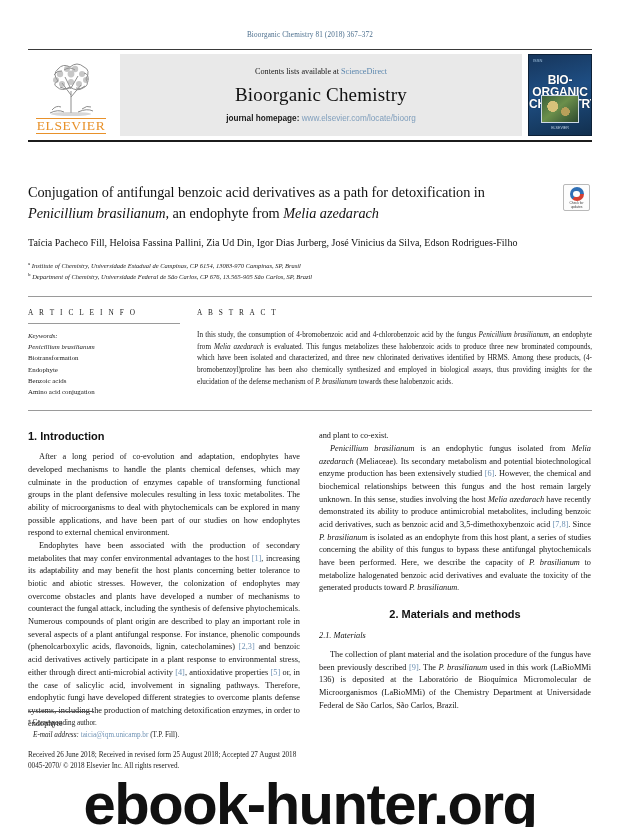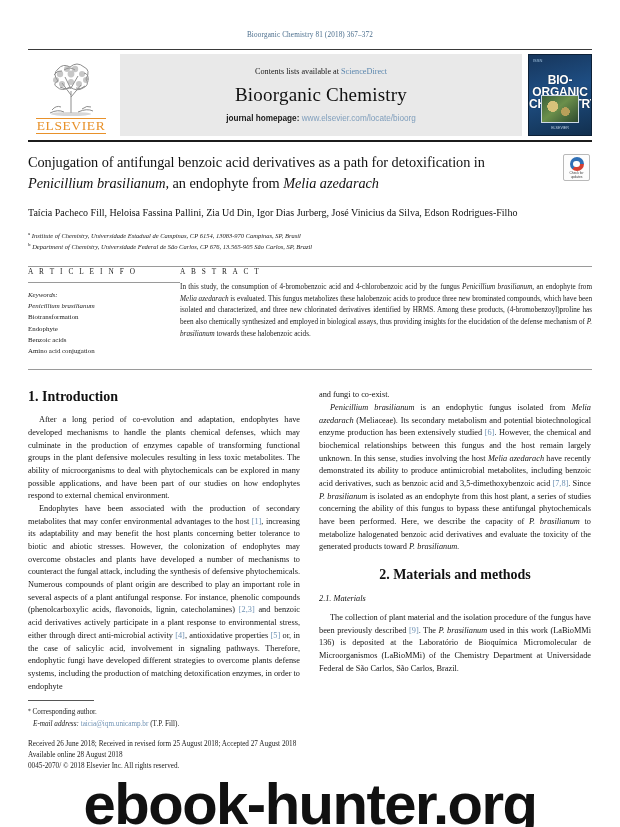--- a/index.html
+++ b/index.html
@@ -132,21 +132,21 @@
   }
   .cover-bottom {
     position: absolute;
     bottom: 5px; left: 0; right: 0;
     text-align: center;
     font-size: 3.6px; color: #c3d6e8;
     font-family: "Liberation Sans", sans-serif;
   }
 
   
-  .title-block { margin-top: 10px; position: relative; }
+  .title-block { margin-top: 40px; position: relative; }
   .article-title {
     font-size: 14.3px;
     line-height: 1.44;
     color: #111;
     width: 492px;
     letter-spacing: -.05px;
   }
   .article-title .it { font-style: italic; }
 
   .crossmark {
@@ -198,21 +198,23 @@
     font-style: italic;
     line-height: 1.62;
     color: #222;
   }
   .affiliations sup { font-style: normal; font-size: 5px; vertical-align: super; }
 
   
   .band {
     margin-top: 13px;
     border-top: .8px solid #9a9a9a;
-    display: flex;
+    padding-top: 11px;
+    display: flex;
+    gap: 17px;
   }
   .info-col { width: 152px; flex: 0 0 152px; }
   .abs-col { flex: 1 1 auto; }
 
   .section-caps {
     font-size: 7.3px;
     letter-spacing: 2.1px;
     color: #1c1c1c;
     font-family: "Liberation Serif", serif;
   }
@@ -222,43 +224,43 @@
   }
   .kw-head { font-size: 6.9px; font-style: italic; color: #1a1a1a; line-height: 1.62; }
   .kw-list { font-size: 6.9px; line-height: 1.62; color: #1a1a1a; }
   .kw-list .it { font-style: italic; }
 
   .abstract-text {
     font-size: 7.2px;
     line-height: 1.62;
     text-align: justify;
     color: #1a1a1a;
-    margin-top: 6px;
+    margin-top: 13px;
   }
   .abstract-text .it { font-style: italic; }
 
   .band-bottom-rule {
     border-top: .8px solid #9a9a9a;
     margin-top: 13px;
   }
 
   
   .columns {
     margin-top: 19px;
     display: flex;
     gap: 19px;
   }
   .col { width: 272px; flex: 0 0 272px; }
 
   .h1 {
-    font-size: 14px;
+    font-size: 11px;
     font-weight: bold;
     margin: 0 0 9px 0;
     color: #111;
-    font-family: Liberation Serif, serif;
+    font-family: Liberation Sans, sans-serif;
   }
   .h2 {
     font-size: 8.3px;
     font-style: italic;
     margin: 11px 0 9px 0;
     color: #111;
   }
   .h1.spaced { margin-top: 13px; text-align: center; }
 
   p.body {
@@ -423,40 +425,39 @@
 
   <div class="columns">
 
     <div class="col">
       <div class="h1">1. Introduction</div>
       <p class="body">After a long period of co-evolution and adaptation, endophytes have developed mechanisms to handle the plants chemical defenses, which may culminate in the production of enzymes capable of transforming functional groups in the plant defensive molecules resulting in less toxic metabolites. The ability of microorganisms to deal with phytochemicals can be explored in many possible applications, and have been part of our studies on how endophytes respond to external chemical environment.</p>
       <p class="body"><span>Endophytes have been associated with the production of secondary metabolites that may confer environmental advantages to the host </span><span class="ref">[1]</span><span>, increasing its adaptability and may benefit the host plants concerning better tolerance to biotic and abiotic stresses. However, the colonization of endophytes may overcome obstacles and plants have developed a number of mechanisms to counteract the fungal attack, including the synthesis of defensive phytochemicals. Numerous compounds of plant origin are described to play an important role in several aspects of a plant antifungal response. For instance, phenolic compounds (phenolcarboxylic acids, flavonoids, lignin, catecholamines) </span><span class="ref">[2,3]</span><span> and benzoic acid derivatives actively participate in a plant response to environmental stress, either through direct anti-microbial activity </span><span class="ref">[4]</span><span>, antioxidative properties </span><span class="ref">[5]</span><span> or, in the case of salicylic acid, involvement in signaling pathways. Therefore, endophytic fungi have developed different strategies to overcome plants defense systems, including the production of matching detoxification enzymes, in order to endophyte</span></p>
     </div>
 
     <div class="col">
-      <p class="body noindent">and fungi to co-exist.</p>
+      <p class="body noindent">and plant to co-exist.</p>
       <p class="body"><span class="it">Penicillium brasilianum</span><span> is an endophytic fungus isolated from </span><span class="it">Melia azedarach</span><span> (Meliaceae). Its secondary metabolism and potential biotechnological enzyme production has been extensively studied </span><span class="ref">[6]</span><span>. However, the chemical and biochemical relationships between this fungus and the host remain largely unknown. In this sense, studies involving the host </span><span class="it">Melia azedarach</span><span> have recently demonstrated its ability to produce antimicrobial metabolites, including benzoic acid derivatives, such as benzoic acid and 3,5-dimethoxybenzoic acid </span><span class="ref">[7,8]</span><span>. Since </span><span class="it">P. brasilianum</span><span> is isolated as an endophyte from this host plant, a series of studies concerning the ability of this fungus to bypass these antifungal phytochemicals have been performed. Here, we describe the capacity of </span><span class="it">P. brasilianum</span><span> to metabolize halogenated benzoic acid derivatives and evaluate the toxicity of the generated products toward </span><span class="it">P. brasilianum.</span></p>
 
       <div class="h1 spaced">2. Materials and methods</div>
       <div class="h2">2.1. Materials</div>
       <p class="body"><span>The collection of plant material and the isolation procedure of the fungus have been previously described </span><span class="ref">[9]</span><span>. The </span><span class="it">P. brasilianum</span><span> used in this work (LaBioMMi 136) is deposited at the Laboratório de Bioquímica Micromolecular de Microorganismos (LaBioMMi) of the Chemistry Department at Universidade Federal de São Carlos, São Carlos, Brazil.</span></p>
     </div>
   </div>
 
   <div class="footer">
     <div class="footnote-rule"></div>
     <div class="footnote">
       <sup>⁎</sup><span> Corresponding author.</span>
     </div>
     <div class="footnote" style="padding-left:5px">
       <span class="it">E-mail address:</span>
       <span class="mail">taicia@iqm.unicamp.br</span><span> (T.P. Fill).</span>
     </div>
 
     <div class="pub-info">
       <div>Received 26 June 2018; Received in revised form 25 August 2018; Accepted 27 August 2018</div>
-      <div>Available online 28 August 2018</div>
       <div>0045-2070/ © 2018 Elsevier Inc. All rights reserved.</div>
     </div>
   </div>
 
   <div class="watermark">ebook-hunter.org</div>
 </div>
 
 </body></html>

